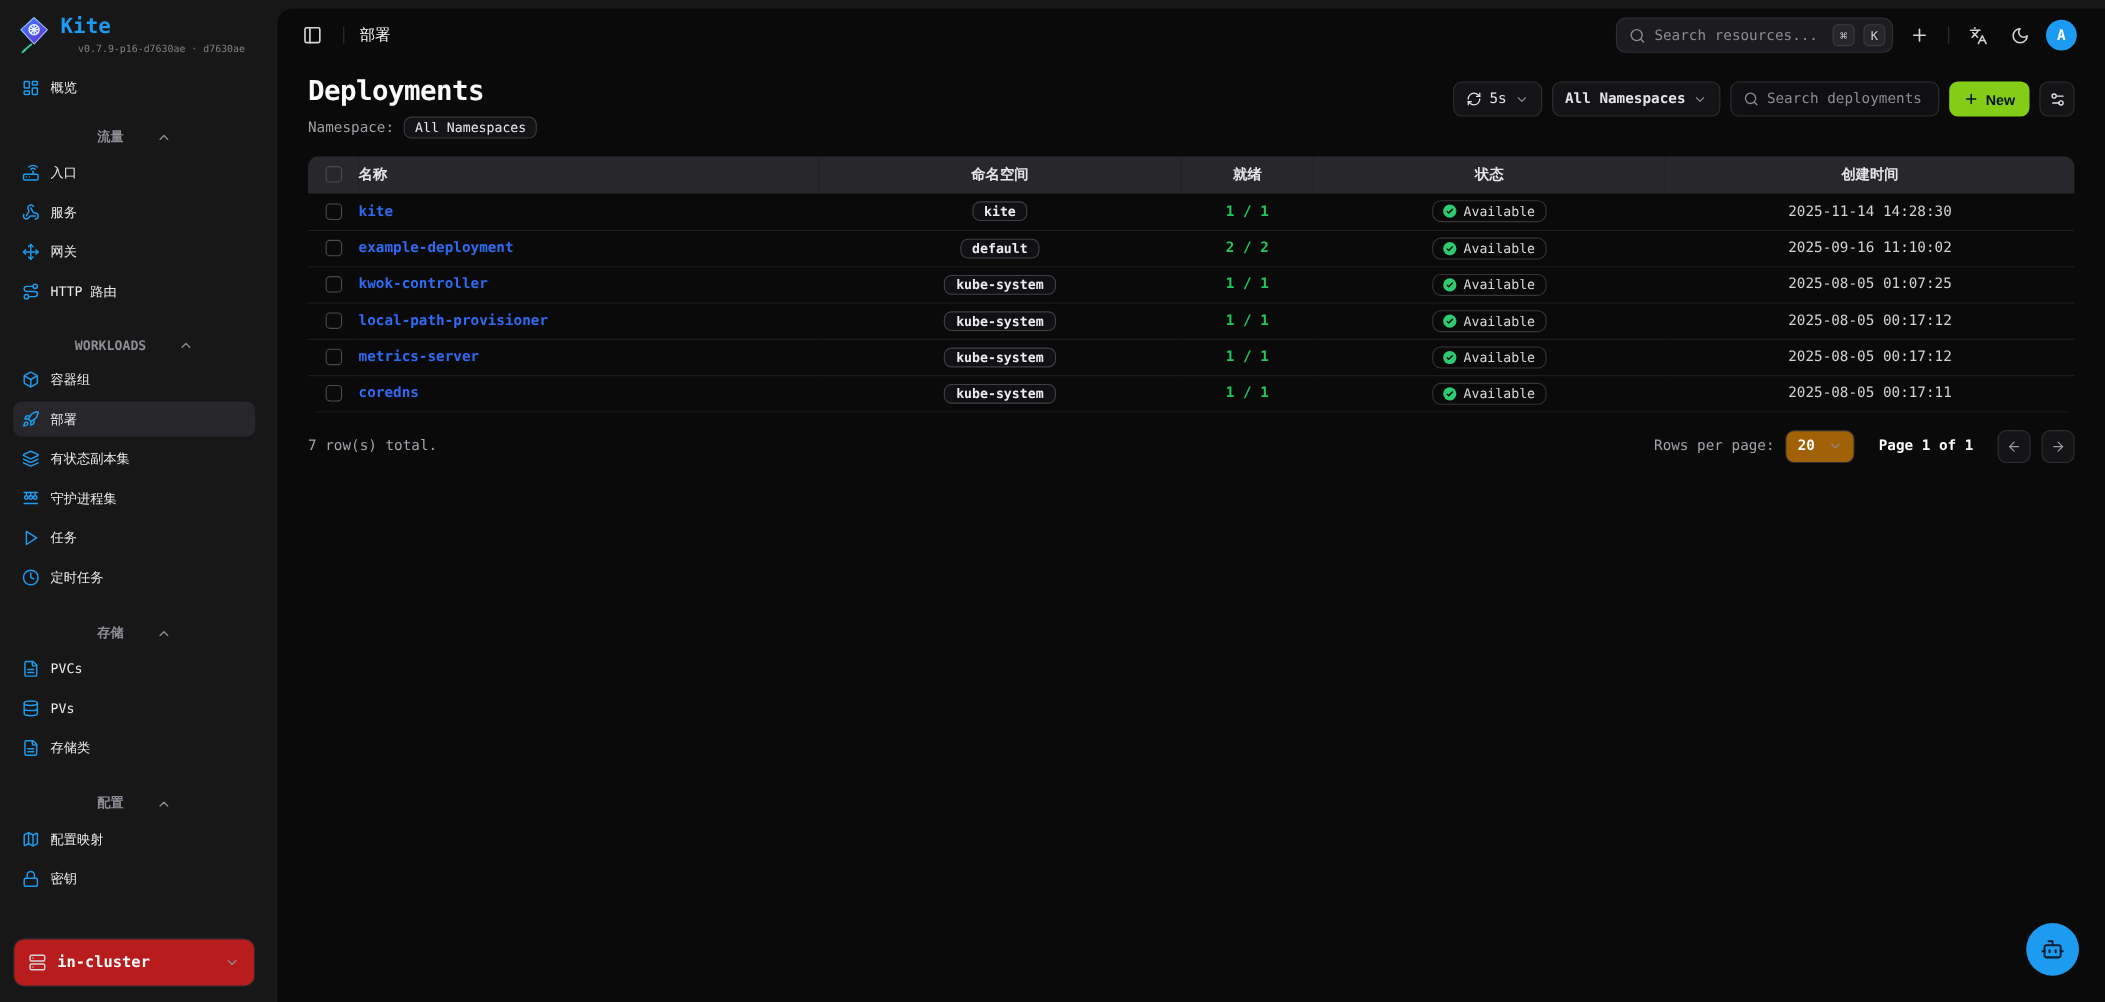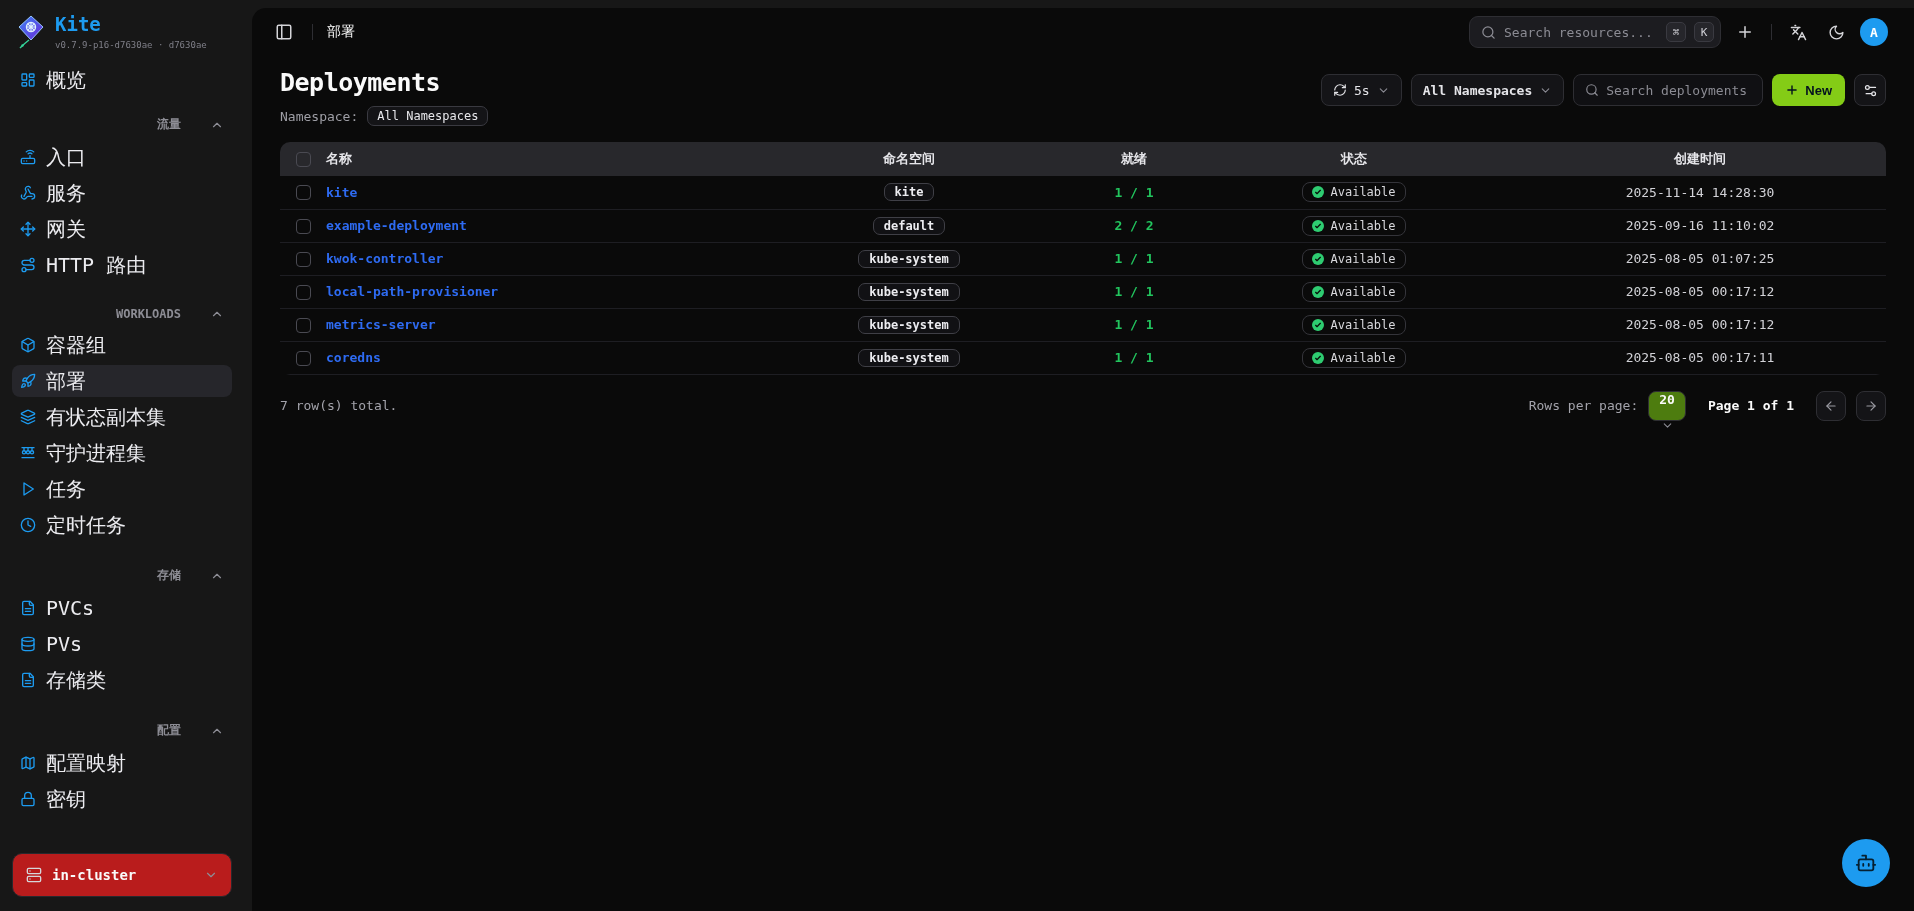--- a/index.html
+++ b/index.html
@@ -5,28 +5,28 @@
   * { margin:0; padding:0; box-sizing:border-box; }
   html,body { width:1914px; height:911px; overflow:hidden; }
   body { background:#171717; color:#e7e7ea; font-family:"DejaVu Sans Mono","Liberation Mono",monospace; }
   svg { display:block; }
   .ic { flex:none; }
 
   
   .sidebar { position:absolute; left:0; top:0; width:244px; height:911px; padding:10px 12px 0; background:#171717; }
   .logo-row { display:flex; align-items:flex-start; gap:9px; padding:4px 4px 0; }
   .logo-name { color:#1d9bf0; font-size:19px; font-weight:bold; line-height:1.15; }
-  .logo-ver { color:#7f7f88; font-size:9px; margin-top:4px; white-space:nowrap; }
+  .logo-ver { color:#7f7f88; font-size:9px; margin-top:4px; white-space:nowrap;margin-left:16px; }
   .nav-list { display:flex; flex-direction:column; gap:4px; }
-  .nav-item { display:flex; align-items:center; gap:10px; height:32px; padding:0 8px; border-radius:8px; font-size:20px; color:#ececf0; cursor:pointer; white-space:nowrap; }
+  .nav-item { display:flex; align-items:center; gap:10px; height:32px; padding:0 8px; border-radius:8px; font-size:12px; color:#ececf0; cursor:pointer; white-space:nowrap; }
   .nav-item.active { background:#26262b; }
   .nav-item .ic { color:#1d9bf0; }
   .sec { margin-top:22px; }
   .sec.first { margin-top:16px; }
-  .sec-head { display:flex; align-items:center; justify-content:flex-end; padding:4px 8px 8px; color:#8d8d95; font-size:12px; font-weight:bold; cursor:pointer;gap:29px; }
+  .sec-head { display:flex; align-items:center; justify-content:center; padding:4px 8px 8px; color:#8d8d95; font-size:12px; font-weight:bold; cursor:pointer;gap:29px; }
   .sec-head .ic { color:#8d8d95; }
   .cluster-box { position:absolute; left:12px; right:12px; bottom:14px; height:44px; display:flex; align-items:center; gap:10px; padding:0 13px; background:#b91c1c; border:1px solid #28282d; border-radius:10px; cursor:pointer; }
   .cluster-box .label { font-size:14px; font-weight:bold; color:#fafafa; flex:1; }
   .cluster-box .ic { color:#d6d6da; }
 
   
   .main { position:absolute; left:252px; top:8px; right:0; bottom:0; background:#0a0a0a; border-top-left-radius:14px; overflow:hidden; }
   .topbar { display:flex; align-items:center; height:48px; padding:0 26px 0 18px; }
   .iconbtn { display:flex; align-items:center; justify-content:center; width:28px; height:28px; border-radius:6px; color:#d4d4d8; cursor:pointer; background:transparent; border:none; }
   .vdiv { width:1px; height:16px; background:#2e2e33; margin:0 14px; }
@@ -69,21 +69,21 @@
   .c-ready { font-weight:bold; color:#22c55e; }
   .status-badge { display:inline-flex; align-items:center; gap:6px; border:1px solid #34343a; border-radius:8px; padding:2px 9px; font-size:12px; color:#d8d8dc; }
   .dot { width:12px; height:12px; border-radius:50%; background:#2ecc71; display:flex; align-items:center; justify-content:center; }
   .dot svg { width:8px; height:8px; }
 
   
   .table-footer { display:flex; align-items:center; margin-top:16px; font-size:13px; }
   .total { color:#a3a3ab; }
   .foot-right { margin-left:auto; display:flex; align-items:center; gap:22px; }
   .rpp { display:flex; align-items:center; gap:10px; color:#a3a3ab; }
-  .rpp-select { display:flex; align-items:center; gap:12px; height:30px; padding:0 10px; background:#4d7c0f; border:1px solid #2e2e33; border-radius:8px; color:#fafafa; font-weight:bold; cursor:pointer;flex-direction:column; }
+  .rpp-select { display:flex; align-items:center; gap:12px; height:30px; padding:0 10px; background:#a16207; border:1px solid #2e2e33; border-radius:8px; color:#fafafa; font-weight:bold; cursor:pointer; }
   .page-info { color:#fafafa; font-weight:bold; }
   .pager { display:flex; gap:10px; }
   .pager-btn { display:flex; align-items:center; justify-content:center; width:30px; height:30px; background:#141417; border:1px solid #2e2e33; border-radius:8px; color:#9a9aa2; cursor:pointer; }
 
   .fab { position:absolute; right:24px; bottom:24px; width:48px; height:48px; border-radius:50%; background:#1d9bf0; display:flex; align-items:center; justify-content:center; color:#062031; cursor:pointer; border:none; }
 </style>
 </head>
 <body>
 
 <aside class="sidebar">

